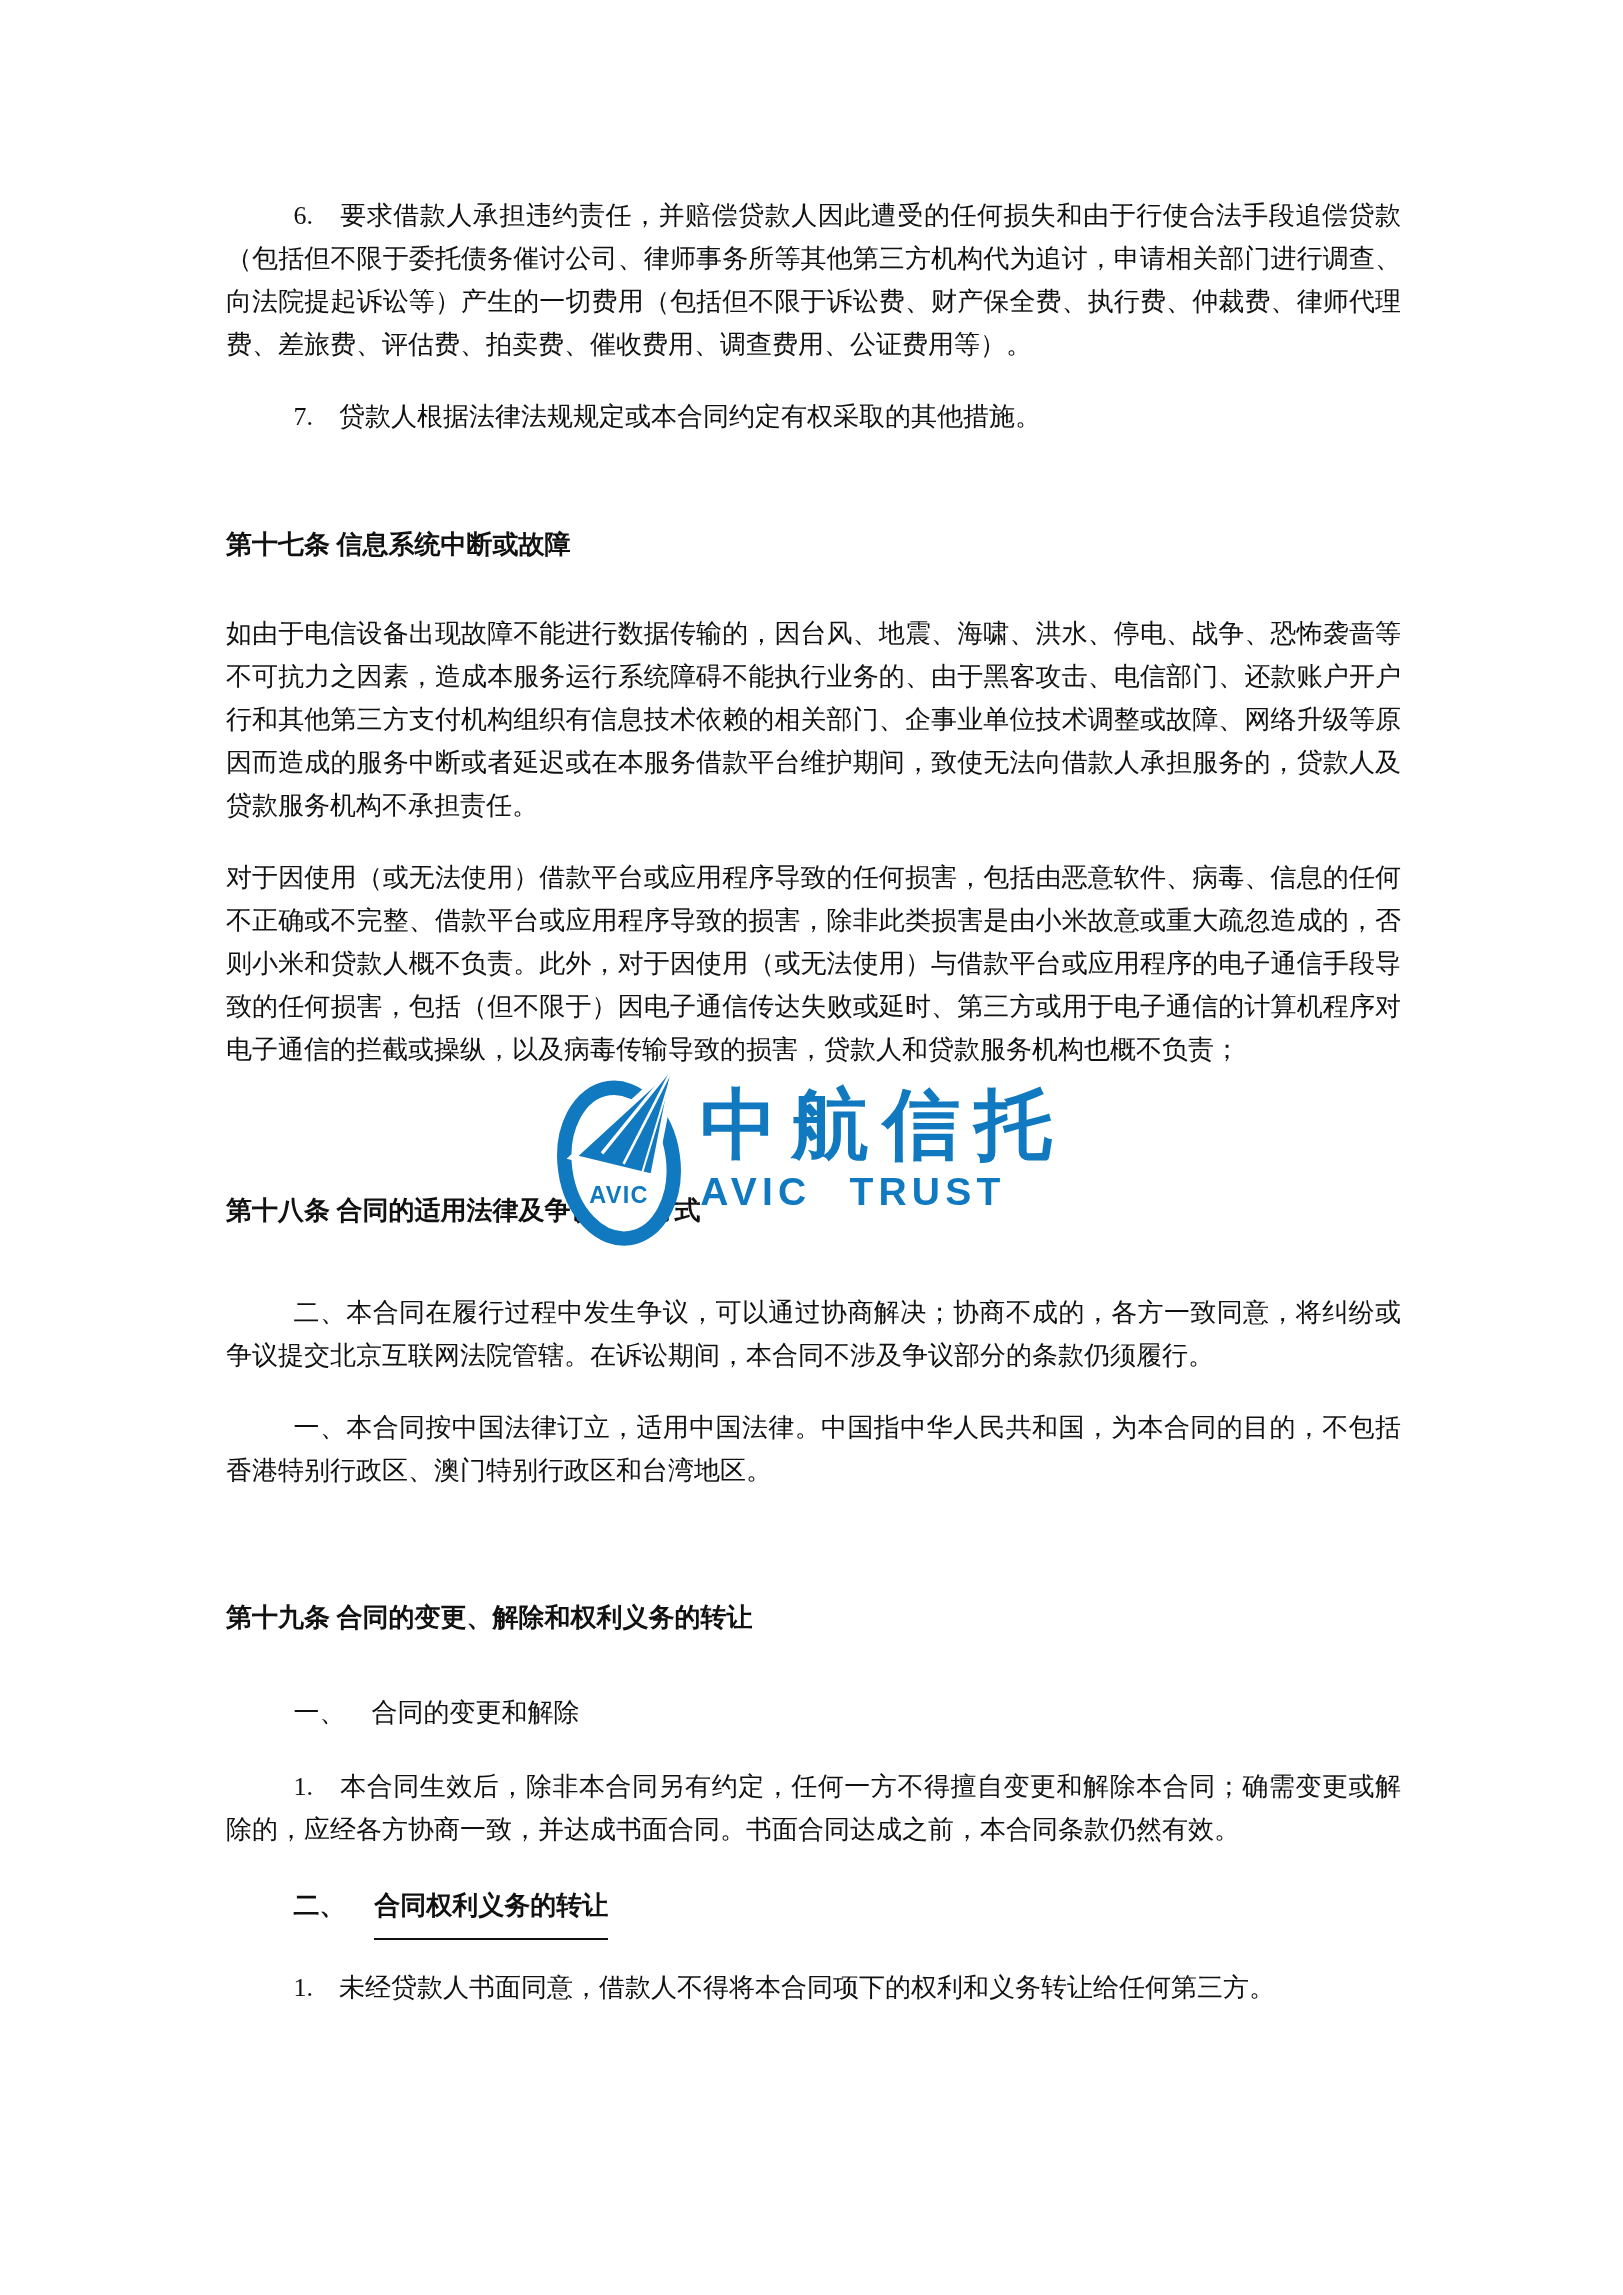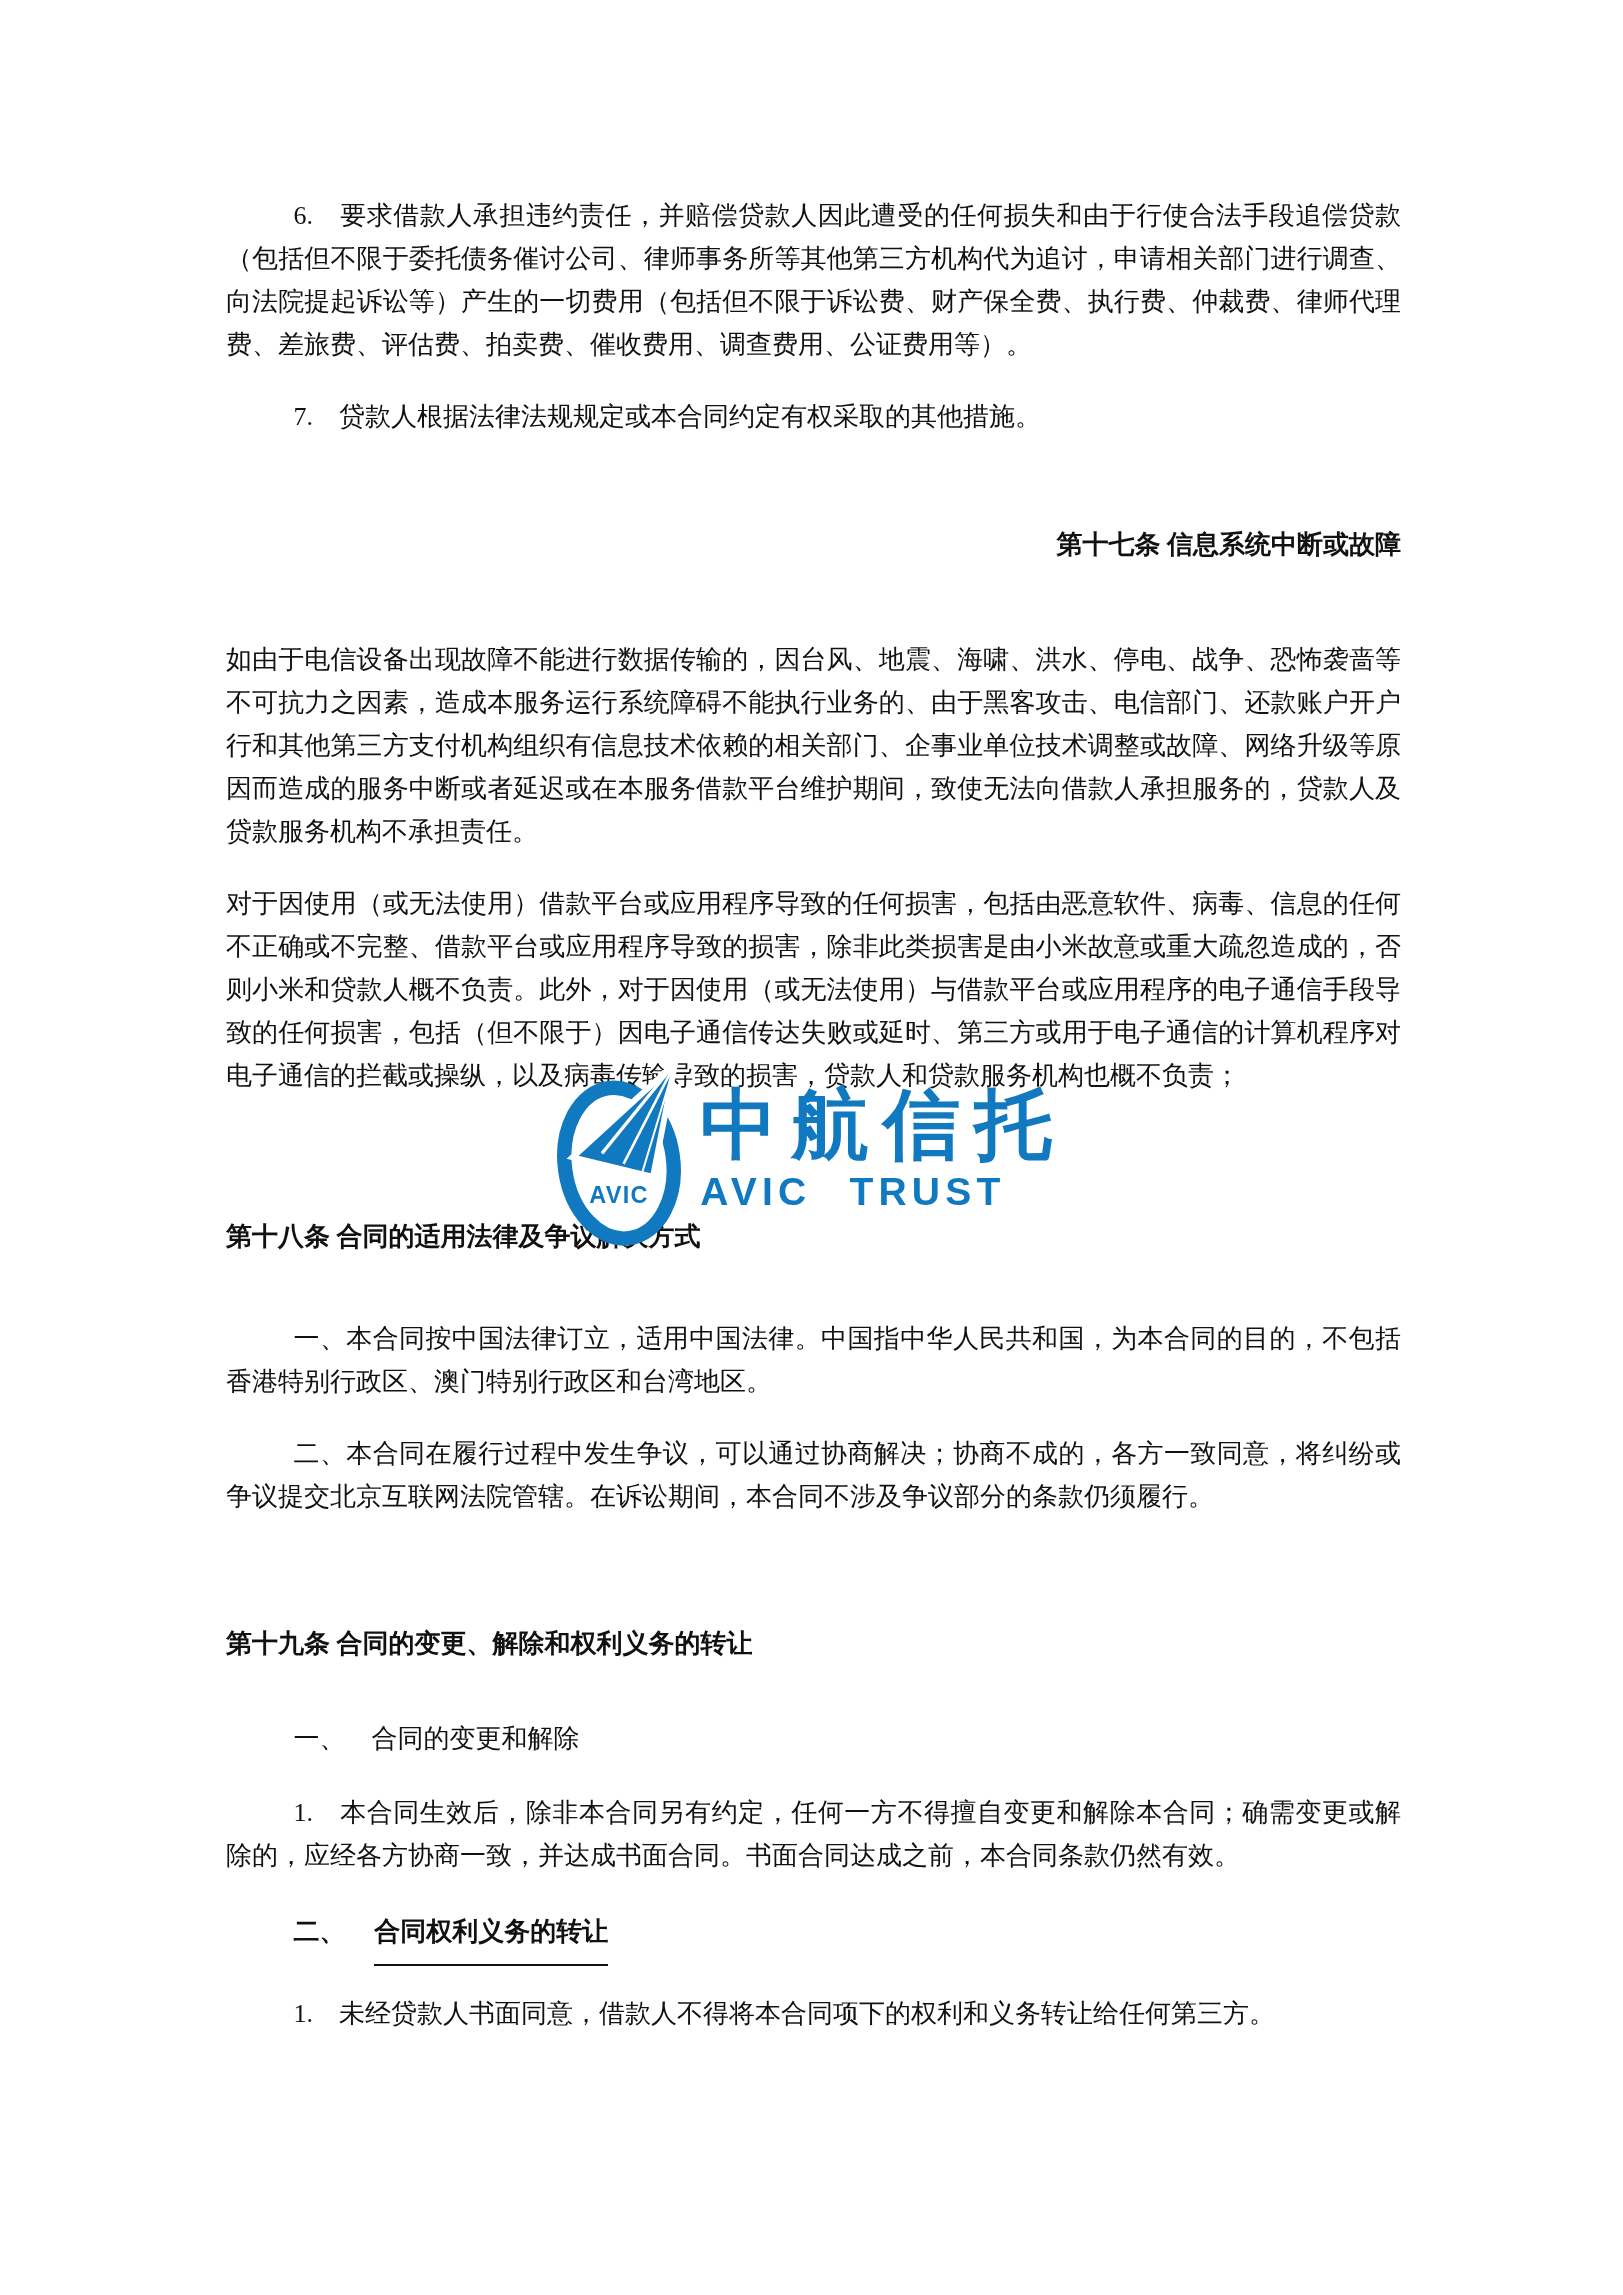--- a/index.html
+++ b/index.html
@@ -22,21 +22,21 @@
   }
   .doc p{margin:0 0 29px 0;}
   .indent{text-indent:2.6em;}
   h2.sec{
     font-size:26px;
     line-height:43px;
     font-weight:bold;
     margin:0;
     text-align:left;
   }
-  #h17{margin-top:85px;margin-bottom:72px;text-align:right;}
+  #h17{margin-top:85px;margin-bottom:46px;}
   #h18{margin-top:118px;margin-bottom:59px;}
   #h19{margin-top:104px;margin-bottom:52px;}
   #p18-2{margin-top:10.5px;}
   #p19-1{margin-bottom:31px;}
   #p19-2{margin-bottom:33px;}
   #p19-3{margin-bottom:39px;font-weight:bold;text-indent:2.6em;}
   #p19-3 .underlined{
     border-bottom:2.6px solid #111;
     padding-bottom:18px;
     margin-left:1.1em;
@@ -81,23 +81,23 @@
   <p class="indent">7.　贷款人根据法律法规规定或本合同约定有权采取的其他措施。</p>
 
   <h2 class="sec" id="h17">第十七条  信息系统中断或故障</h2>
 
   <p>如由于电信设备出现故障不能进行数据传输的，因台风、地震、海啸、洪水、停电、战争、恐怖袭啬等不可抗力之因素，造成本服务运行系统障碍不能执行业务的、由于黑客攻击、电信部门、还款账户开户行和其他第三方支付机构组织有信息技术依赖的相关部门、企事业单位技术调整或故障、网络升级等原因而造成的服务中断或者延迟或在本服务借款平台维护期间，致使无法向借款人承担服务的，贷款人及贷款服务机构不承担责任。</p>
 
   <p>对于因使用（或无法使用）借款平台或应用程序导致的任何损害，包括由恶意软件、病毒、信息的任何不正确或不完整、借款平台或应用程序导致的损害，除非此类损害是由小米故意或重大疏忽造成的，否则小米和贷款人概不负责。此外，对于因使用（或无法使用）与借款平台或应用程序的电子通信手段导致的任何损害，包括（但不限于）因电子通信传达失败或延时、第三方或用于电子通信的计算机程序对电子通信的拦截或操纵，以及病毒传输导致的损害，贷款人和贷款服务机构也概不负责；</p>
 
   <h2 class="sec" id="h18">第十八条  合同的适用法律及争议解决方式</h2>
 
+  <p class="indent" id="p18-2">二、本合同在履行过程中发生争议，可以通过协商解决；协商不成的，各方一致同意，将纠纷或争议提交北京互联网法院管辖。在诉讼期间，本合同不涉及争议部分的条款仍须履行。</p>
+
   <p class="indent">一、本合同按中国法律订立，适用中国法律。中国指中华人民共和国，为本合同的目的，不包括香港特别行政区、澳门特别行政区和台湾地区。</p>
-
-  <p class="indent" id="p18-2">二、本合同在履行过程中发生争议，可以通过协商解决；协商不成的，各方一致同意，将纠纷或争议提交北京互联网法院管辖。在诉讼期间，本合同不涉及争议部分的条款仍须履行。</p>
 
   <h2 class="sec" id="h19">第十九条  合同的变更、解除和权利义务的转让</h2>
 
   <p class="indent" id="p19-1">一、　合同的变更和解除</p>
 
   <p class="indent" id="p19-2">1.　本合同生效后，除非本合同另有约定，任何一方不得擅自变更和解除本合同；确需变更或解除的，应经各方协商一致，并达成书面合同。书面合同达成之前，本合同条款仍然有效。</p>
 
   <p id="p19-3"><span>二、</span><span class="underlined">合同权利义务的转让</span></p>
 
   <p class="indent">1.　未经贷款人书面同意，借款人不得将本合同项下的权利和义务转让给任何第三方。</p>

